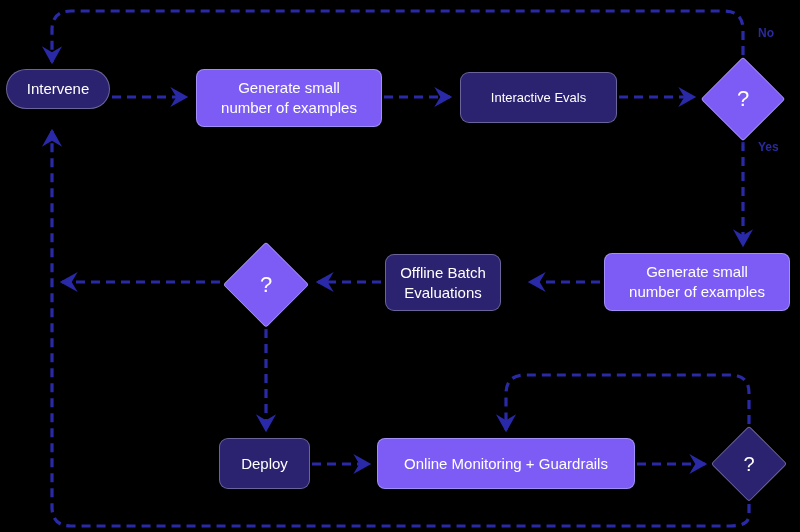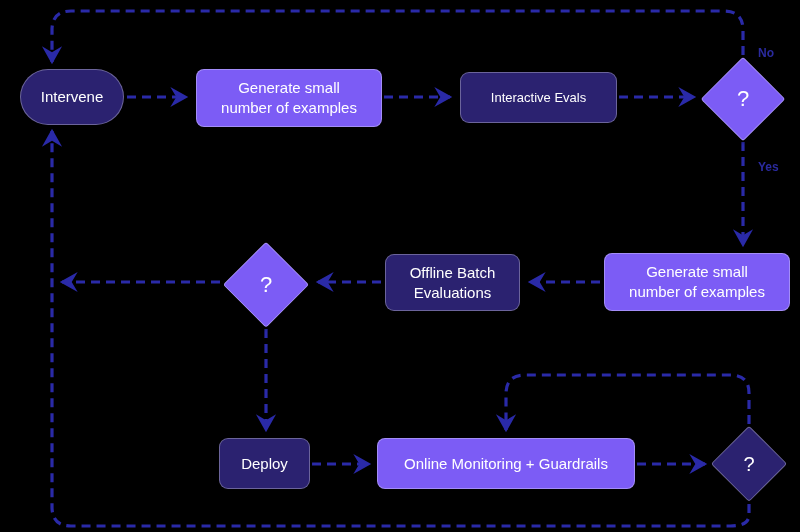--- a/index.html
+++ b/index.html
@@ -74,21 +74,20 @@
   .shape-diamond.fill-dark .dia{ background:#2b2270; }
   .shape-diamond.fill-light .dia{ background:#7c5cf5; }
 
   .edge-label{
     position:absolute;
     color:#2a2a9e;
     font-size:12px;
     font-weight:700;
     z-index:4;
     white-space:nowrap;
-    margin-top:20px;
   }
 </style>
 </head>
 <body>
 
 <div id="stage" style="background: rgb(0, 0, 0);">
 
   <svg id="edges" viewBox="0 0 800 532" width="800" height="532" xmlns="http://www.w3.org/2000/svg">
     <defs>
       <marker id="ah" viewBox="0 0 12 12" refX="9.2" refY="6" markerWidth="7" markerHeight="7" orient="auto-start-reverse">
@@ -113,21 +112,21 @@
 
       <path d="M 312 464 L 369 464"></path>
       <path d="M 637 464 L 705 464"></path>
 
       <path d="M 749 424 L 749 393 Q 749 375 730 375 L 525 375 Q 506 375 506 394 L 506 430"></path>
 
       <path d="M 749 504 L 749 515 Q 749 526 730 526 L 71 526 Q 52 526 52 507 L 52 131"></path>
     </g>
   </svg>
 
-  <div class="node shape-stadium fill-dark" style="left: 20px; top: 69px; width: 104px; height: 56px; font-size: 15px; background: rgb(43, 34, 112); color: rgb(255, 255, 255);">
+  <div class="node shape-stadium fill-dark" style="left: 6px; top: 69px; width: 104px; height: 40px; font-size: 15px; background: rgb(43, 34, 112); color: rgb(255, 255, 255);">
 
     <span class="lbl">Intervene</span>
   </div>
   <div class="node shape-rect fill-light" style="left: 196px; top: 69px; width: 186px; height: 58px; font-size: 15px; background: rgb(124, 92, 245); color: rgb(255, 255, 255);">
 
     <span class="lbl">Generate small
 number of examples</span>
   </div>
   <div class="node shape-rect fill-dark" style="left: 460px; top: 72px; width: 157px; height: 51px; font-size: 13px; background: rgb(43, 34, 112); color: rgb(255, 255, 255);">
 
@@ -135,21 +134,21 @@
   </div>
   <div class="node shape-diamond fill-light" style="left: 702px; top: 58px; width: 82px; height: 82px; font-size: 22px; color: rgb(255, 255, 255);">
     <span class="dia" style="background: rgb(124, 92, 245);"></span>
     <span class="lbl">?</span>
   </div>
   <div class="node shape-rect fill-light" style="left: 604px; top: 253px; width: 186px; height: 58px; font-size: 15px; background: rgb(124, 92, 245); color: rgb(255, 255, 255);">
 
     <span class="lbl">Generate small
 number of examples</span>
   </div>
-  <div class="node shape-rect fill-dark" style="left: 385px; top: 254px; width: 135px; height: 57px; font-size: 15px; background: rgb(43, 34, 112); color: rgb(255, 255, 255);">
+  <div class="node shape-rect fill-dark" style="left: 385px; top: 254px; width: 116px; height: 57px; font-size: 15px; background: rgb(43, 34, 112); color: rgb(255, 255, 255);">
 
     <span class="lbl">Offline Batch
 Evaluations</span>
   </div>
   <div class="node shape-diamond fill-light" style="left: 224px; top: 243px; width: 84px; height: 84px; font-size: 22px; color: rgb(255, 255, 255);">
     <span class="dia" style="background: rgb(124, 92, 245);"></span>
     <span class="lbl">?</span>
   </div>
   <div class="node shape-rect fill-light" style="left: 377px; top: 438px; width: 258px; height: 51px; font-size: 15px; background: rgb(124, 92, 245); color: rgb(255, 255, 255);">
 

